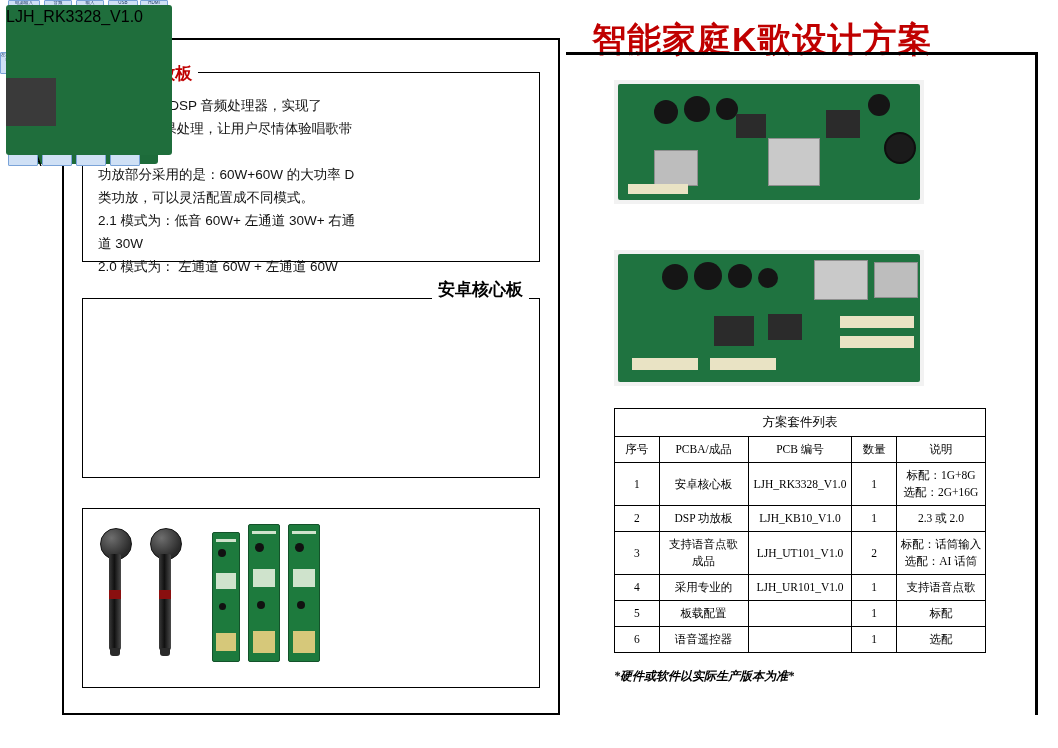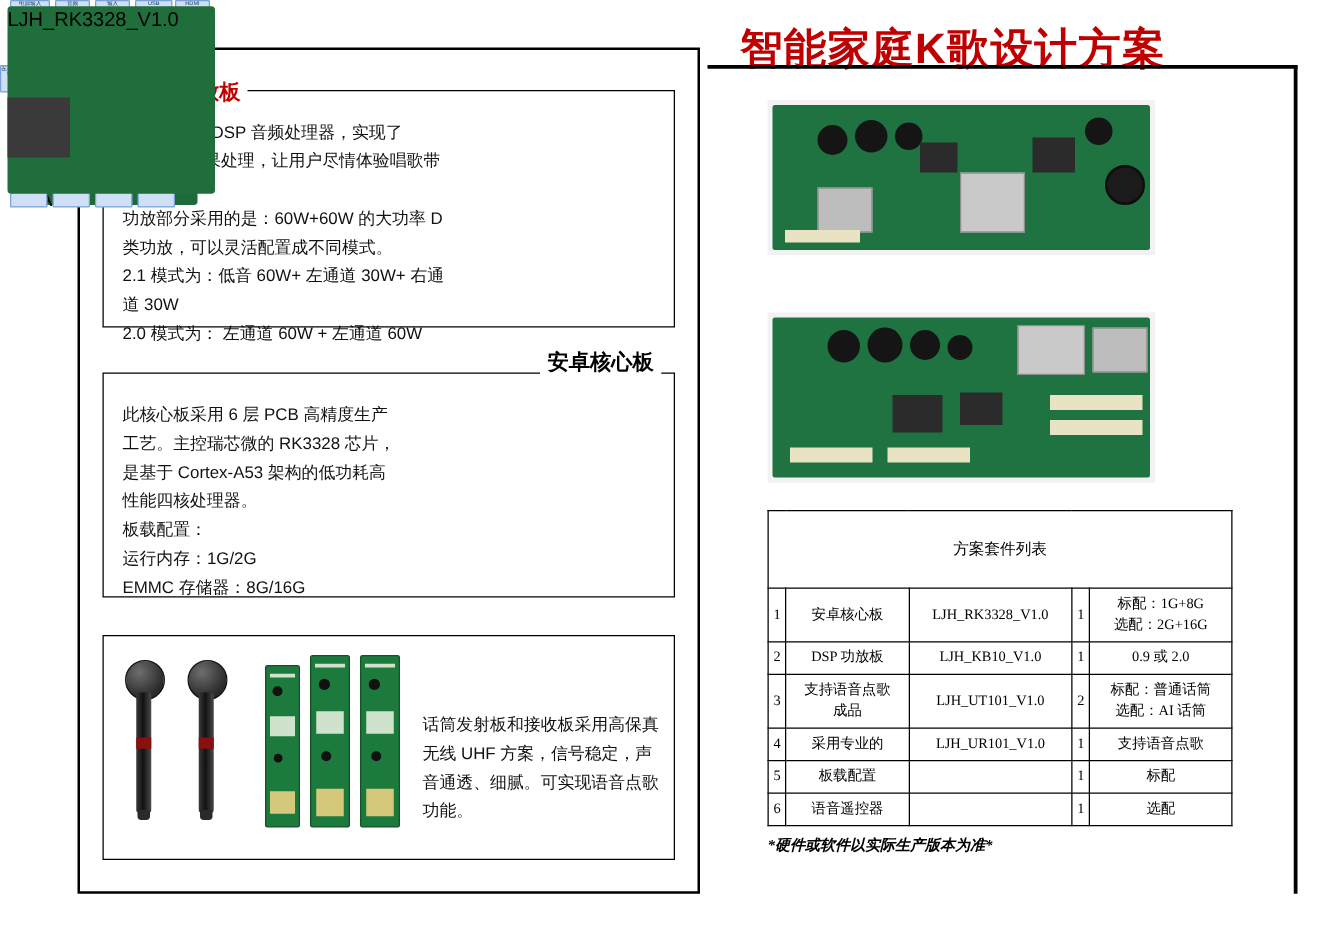--- a/index.html
+++ b/index.html
@@ -187,21 +187,21 @@
   }
   #parts-table th, #parts-table td {
     border: 1px solid #000;
     text-align: center;
     vertical-align: middle;
     padding: 4px 2px;
     line-height: 17px;
   }
   #parts-table .tbl-title {
     font-size: 12.5px;
-    padding: 22px 0;
+    padding: 5px 0;
   }
   #parts-table thead th { font-weight: normal; }
   .two-line span { display: block; }
   .table-note {
     position: absolute;
     left: 614px;
     top: 668px;
     font-family: "Liberation Serif", serif;
     font-size: 12px;
     font-weight: bold;
@@ -251,44 +251,39 @@
     <div class="lbl-box" style="left:146px; top:42px; width:20px; height:22px;">低音输出</div>
     <div class="lbl-box" style="left:146px; top:88px; width:20px; height:18px;">电源</div>
     <div class="lbl-box" style="left:8px; top:148px; width:28px; height:16px;">话筒输入</div>
     <div class="lbl-box" style="left:42px; top:148px; width:28px; height:16px;">音量调节</div>
     <div class="lbl-box" style="left:76px; top:148px; width:28px; height:16px;">混响调节</div>
     <div class="lbl-box" style="left:110px; top:148px; width:28px; height:16px;">效果选择</div>
   </div>
 
   <div class="sec" id="sec-android"></div>
   <div class="sec-title black" id="sec-android-title">安卓核心板</div>
-  <div class="sec-body" id="sec-android-body" style="white-space:pre-line;">此核心板采用 6 层 PCB 高精度生产工艺。主控瑞芯微的 RK3328 芯片，是基于 Cortex-A53 架构的低功耗高性能四核处理器。
-板载配置：
-运行内存：1G/2G
-EMMC 存储器：8G/16G</div>
 
   <div id="core-board">
     <div class="inner">
       <div class="silk" style="left:6px; top:6px; width:150px; height:3px;"></div>
       <div class="silktxt" style="left:40px; top:12px;">LJH_RK3328_V1.0</div>
       <div class="chip" style="left:28px; top:26px; width:34px; height:26px;"></div>
       <div class="chip" style="left:70px; top:26px; width:34px; height:26px;"></div>
       <div class="chip" style="left:54px; top:62px; width:50px; height:48px; background:#3a3a3a;"></div>
       <div class="chip" style="left:16px; top:70px; width:26px; height:22px;"></div>
       <div class="cap" style="left:118px; top:34px; width:14px; height:14px;"></div>
       <div class="cap" style="left:136px; top:34px; width:12px; height:12px;"></div>
       <div class="hdr" style="left:8px; top:122px; width:52px; height:9px;"></div>
       <div class="hdr" style="left:66px; top:122px; width:52px; height:9px;"></div>
       <div class="hdr" style="left:124px; top:122px; width:32px; height:9px;"></div>
       <div class="hdr" style="left:8px; top:100px; width:30px; height:7px;"></div>
     </div>
   </div>
 
   <div class="sec" id="sec-mic"></div>
-  <div class="sec-body" id="sec-mic-body">话筒发射板和接收板采用高保真无线 UHF 方案，信号稳定，声音通透、细腻。可实现语音点歌功能。</div>
 
   <div class="mic" id="mic1">
     <div class="head"></div>
     <div class="body"></div>
     <div class="band" style="top:62px;"></div>
     <div class="tip"></div>
   </div>
   <div class="mic" id="mic2">
     <div class="head"></div>
     <div class="body"></div>
@@ -348,49 +343,56 @@
       <div class="hdr" style="position:absolute; left:14px; top:104px; width:66px; height:12px; background:#e9e3c4;"></div>
       <div class="hdr" style="position:absolute; left:92px; top:104px; width:66px; height:12px; background:#e9e3c4;"></div>
     </div>
   </div>
 
   <table id="parts-table">
     <thead>
       <tr>
         <th class="tbl-title" colspan="5">方案套件列表</th>
       </tr>
+      <tr>
+        <th style="width:12%">序号</th>
+        <th style="width:24%">PCBA/成品</th>
+        <th style="width:28%">PCB 编号</th>
+        <th style="width:12%">数量</th>
+        <th style="width:24%">说明</th>
+      </tr>
     </thead>
     <tbody>
       <tr>
         <td>1</td>
         <td>安卓核心板</td>
         <td>LJH_RK3328_V1.0</td>
         <td>1</td>
         <td class="two-line">
           <span>标配：1G+8G</span>
           <span>选配：2G+16G</span>
         </td>
       </tr>
       <tr>
         <td>2</td>
         <td>DSP 功放板</td>
         <td>LJH_KB10_V1.0</td>
         <td>1</td>
-        <td>0.9 或 2.0</td>
+        <td>2.3 或 2.0</td>
       </tr>
       <tr>
         <td>3</td>
         <td class="two-line">
           <span>支持语音点歌</span>
           <span>成品</span>
         </td>
         <td>LJH_UT101_V1.0</td>
         <td>2</td>
         <td class="two-line">
-          <span>标配：普通话筒</span>
+          <span>标配：话筒输入</span>
           <span>选配：AI 话筒</span>
         </td>
       </tr>
       <tr>
         <td>4</td>
         <td>采用专业的</td>
         <td>LJH_UR101_V1.0</td>
         <td>1</td>
         <td>支持语音点歌</td>
       </tr>

